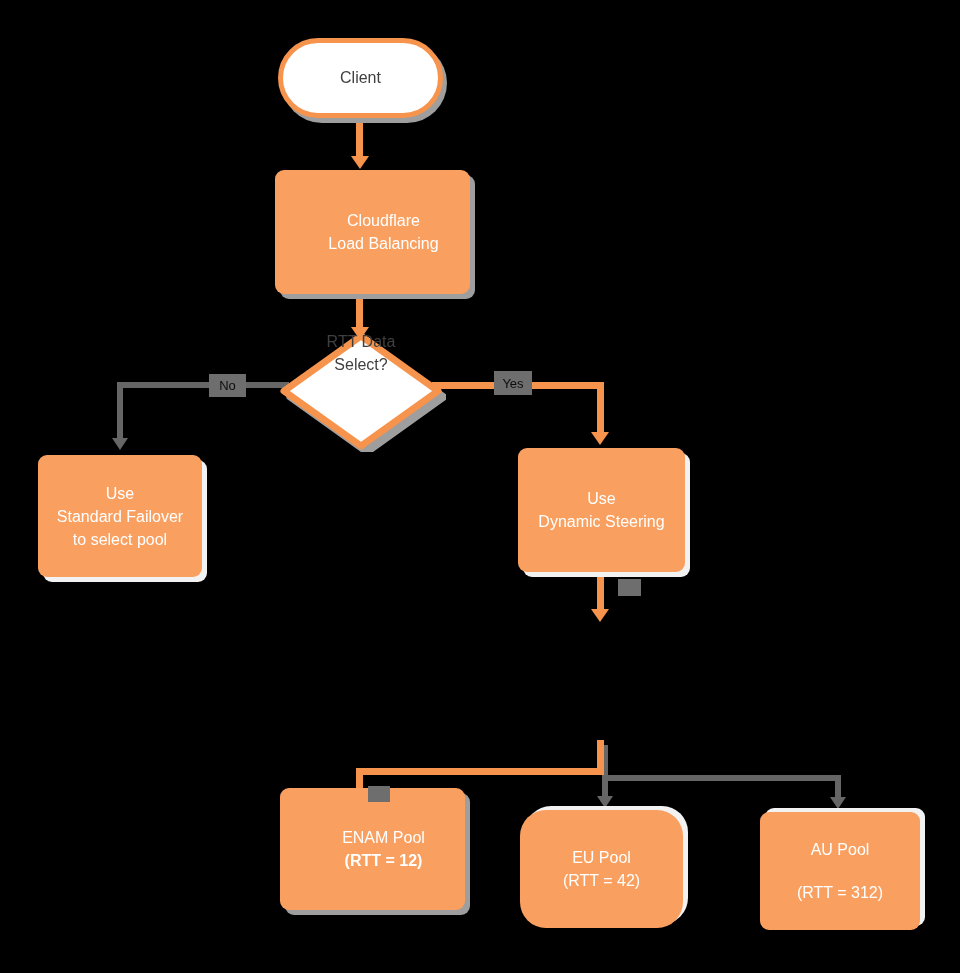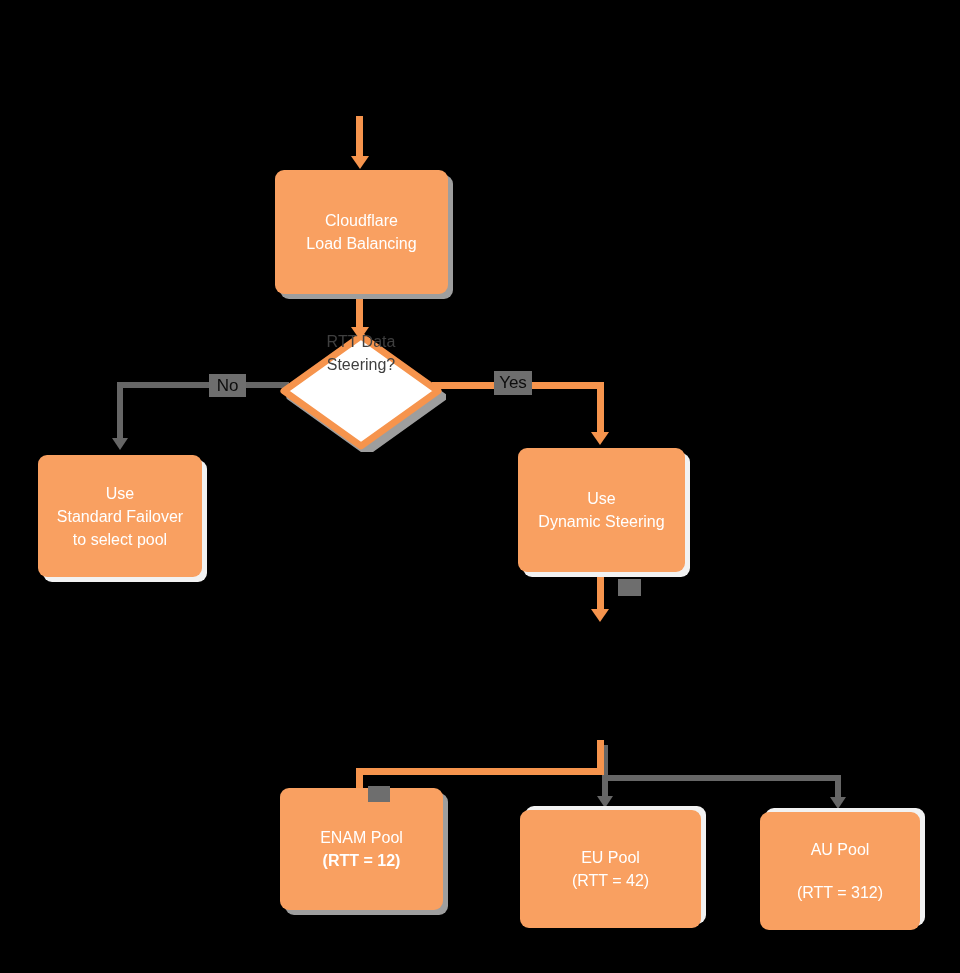--- a/index.html
+++ b/index.html
@@ -6,21 +6,21 @@
   #canvas{
     position:relative;width:960px;height:973px;background:#000;overflow:hidden;
     font-family:"Liberation Sans","DejaVu Sans",sans-serif;
   }
   
   .box{
     position:absolute;display:flex;flex-direction:column;align-items:center;justify-content:center;
     background:#F9A061;border-radius:9px;color:#fff;font-size:16px;line-height:23px;text-align:center;
     z-index:3;
   }
-  .shadow-gray{box-shadow:5px 5px 0 #9E9E9E;}
+  .shadow-gray{box-shadow:5px 5px 0 #9E9E9E;padding-left:22px;}
   .shadow-white{box-shadow:5px 5px 0 #F2F2F2;}
   .shadow-white-up{box-shadow:5px -4px 0 #F2F2F2;}
   .stadium{
     position:absolute;display:flex;align-items:center;justify-content:center;
     background:#fff;border:5px solid #F6944D;border-radius:42px;
     color:#3F3F3F;font-size:16px;z-index:3;box-shadow:4px 5px 0 #9E9E9E;
   }
   .diamond-wrap{position:absolute;z-index:3;}
   .diamond-wrap svg{display:block;}
   .diamond-text{
@@ -30,21 +30,21 @@
   .tline{display:block;}
   .bold{font-weight:bold;}
   
   .line-o{position:absolute;background:#F6944D;z-index:2;}
   .line-g{position:absolute;background:#666666;z-index:1;}
   .arr-o{position:absolute;width:0;height:0;border-left:9px solid transparent;border-right:9px solid transparent;border-top:13px solid #F6944D;z-index:2;}
   .arr-g{position:absolute;width:0;height:0;border-left:8px solid transparent;border-right:8px solid transparent;border-top:12px solid #666666;z-index:1;}
   
   .elabel{
     position:absolute;display:flex;align-items:center;justify-content:center;
-    background:#6E6E6E;color:#0D0D0D;font-size:17px;z-index:6;
+    background:#6E6E6E;color:#0D0D0D;font-size:13px;z-index:6;
   }
 </style>
 </head>
 <body>
 
 <div id="canvas">
 
   <div class="line-o" style="left:356px;top:116px;width:7px;height:42px;"></div>
   <div class="arr-o" style="left:351px;top:156px;"></div>
 
@@ -80,55 +80,58 @@
   <div class="elabel" style="left:494px;top:371px;width:38px;height:24px;">
     <span>Yes</span>
   </div>
   <div class="elabel" style="left:618px;top:579px;width:23px;height:17px;">
     <span></span>
   </div>
   <div class="elabel" style="left:368px;top:786px;width:22px;height:16px;">
     <span></span>
   </div>
 
+  <div class="stadium" style="left:278px;top:38px;width:155px;height:70px;">
+    <span class="tline">Client</span>
+  </div>
 
   <div class="box shadow-gray" style="left:275px;top:170px;width:173px;height:124px;">
     <span class="tline">Cloudflare</span>
     <span class="tline">Load Balancing</span>
   </div>
 
   <div class="diamond-wrap" style="left:276px;top:330px;width:170px;height:122px;">
     <svg width="170" height="122" viewBox="0 0 170 122">
       <polygon points="91,12 168,67 91,122 14,67" fill="#9E9E9E" stroke="#9E9E9E" stroke-width="7" stroke-linejoin="round"></polygon>
       <polygon points="85,6 162,61 85,116 8,61" fill="#FFFFFF" stroke="#F6944D" stroke-width="7" stroke-linejoin="round"></polygon>
     </svg>
     <div class="diamond-text">
       <span class="tline">RTT Data</span>
-      <span class="tline">Steering?</span>
+      <span class="tline">Select?</span>
     </div>
   </div>
 
   <div class="box shadow-white" style="left:38px;top:455px;width:164px;height:122px;">
     <span class="tline">Use</span>
     <span class="tline">Standard Failover</span>
     <span class="tline">to select pool</span>
   </div>
 
   <div class="box shadow-white" style="left:518px;top:448px;width:167px;height:124px;">
     <span class="tline">Use</span>
     <span class="tline">Dynamic Steering</span>
   </div>
 
 
   <div class="box shadow-gray" style="left:280px;top:788px;width:163px;height:122px;">
     <span class="tline">ENAM Pool</span>
     <span class="tline bold">(RTT = 12)</span>
   </div>
 
-  <div class="box shadow-white-up" style="left:520px;top:810px;width:181px;height:118px;">
+  <div class="box shadow-white-up" style="left:520px;top:810px;width:163px;height:118px;border-radius:26px;">
     <span class="tline">EU Pool</span>
     <span class="tline">(RTT = 42)</span>
   </div>
 
   <div class="box shadow-white-up" style="left:760px;top:812px;width:160px;height:118px;gap:20px;">
     <span class="tline">AU Pool</span>
     <span class="tline">(RTT = 312)</span>
   </div>
 
 </div>

